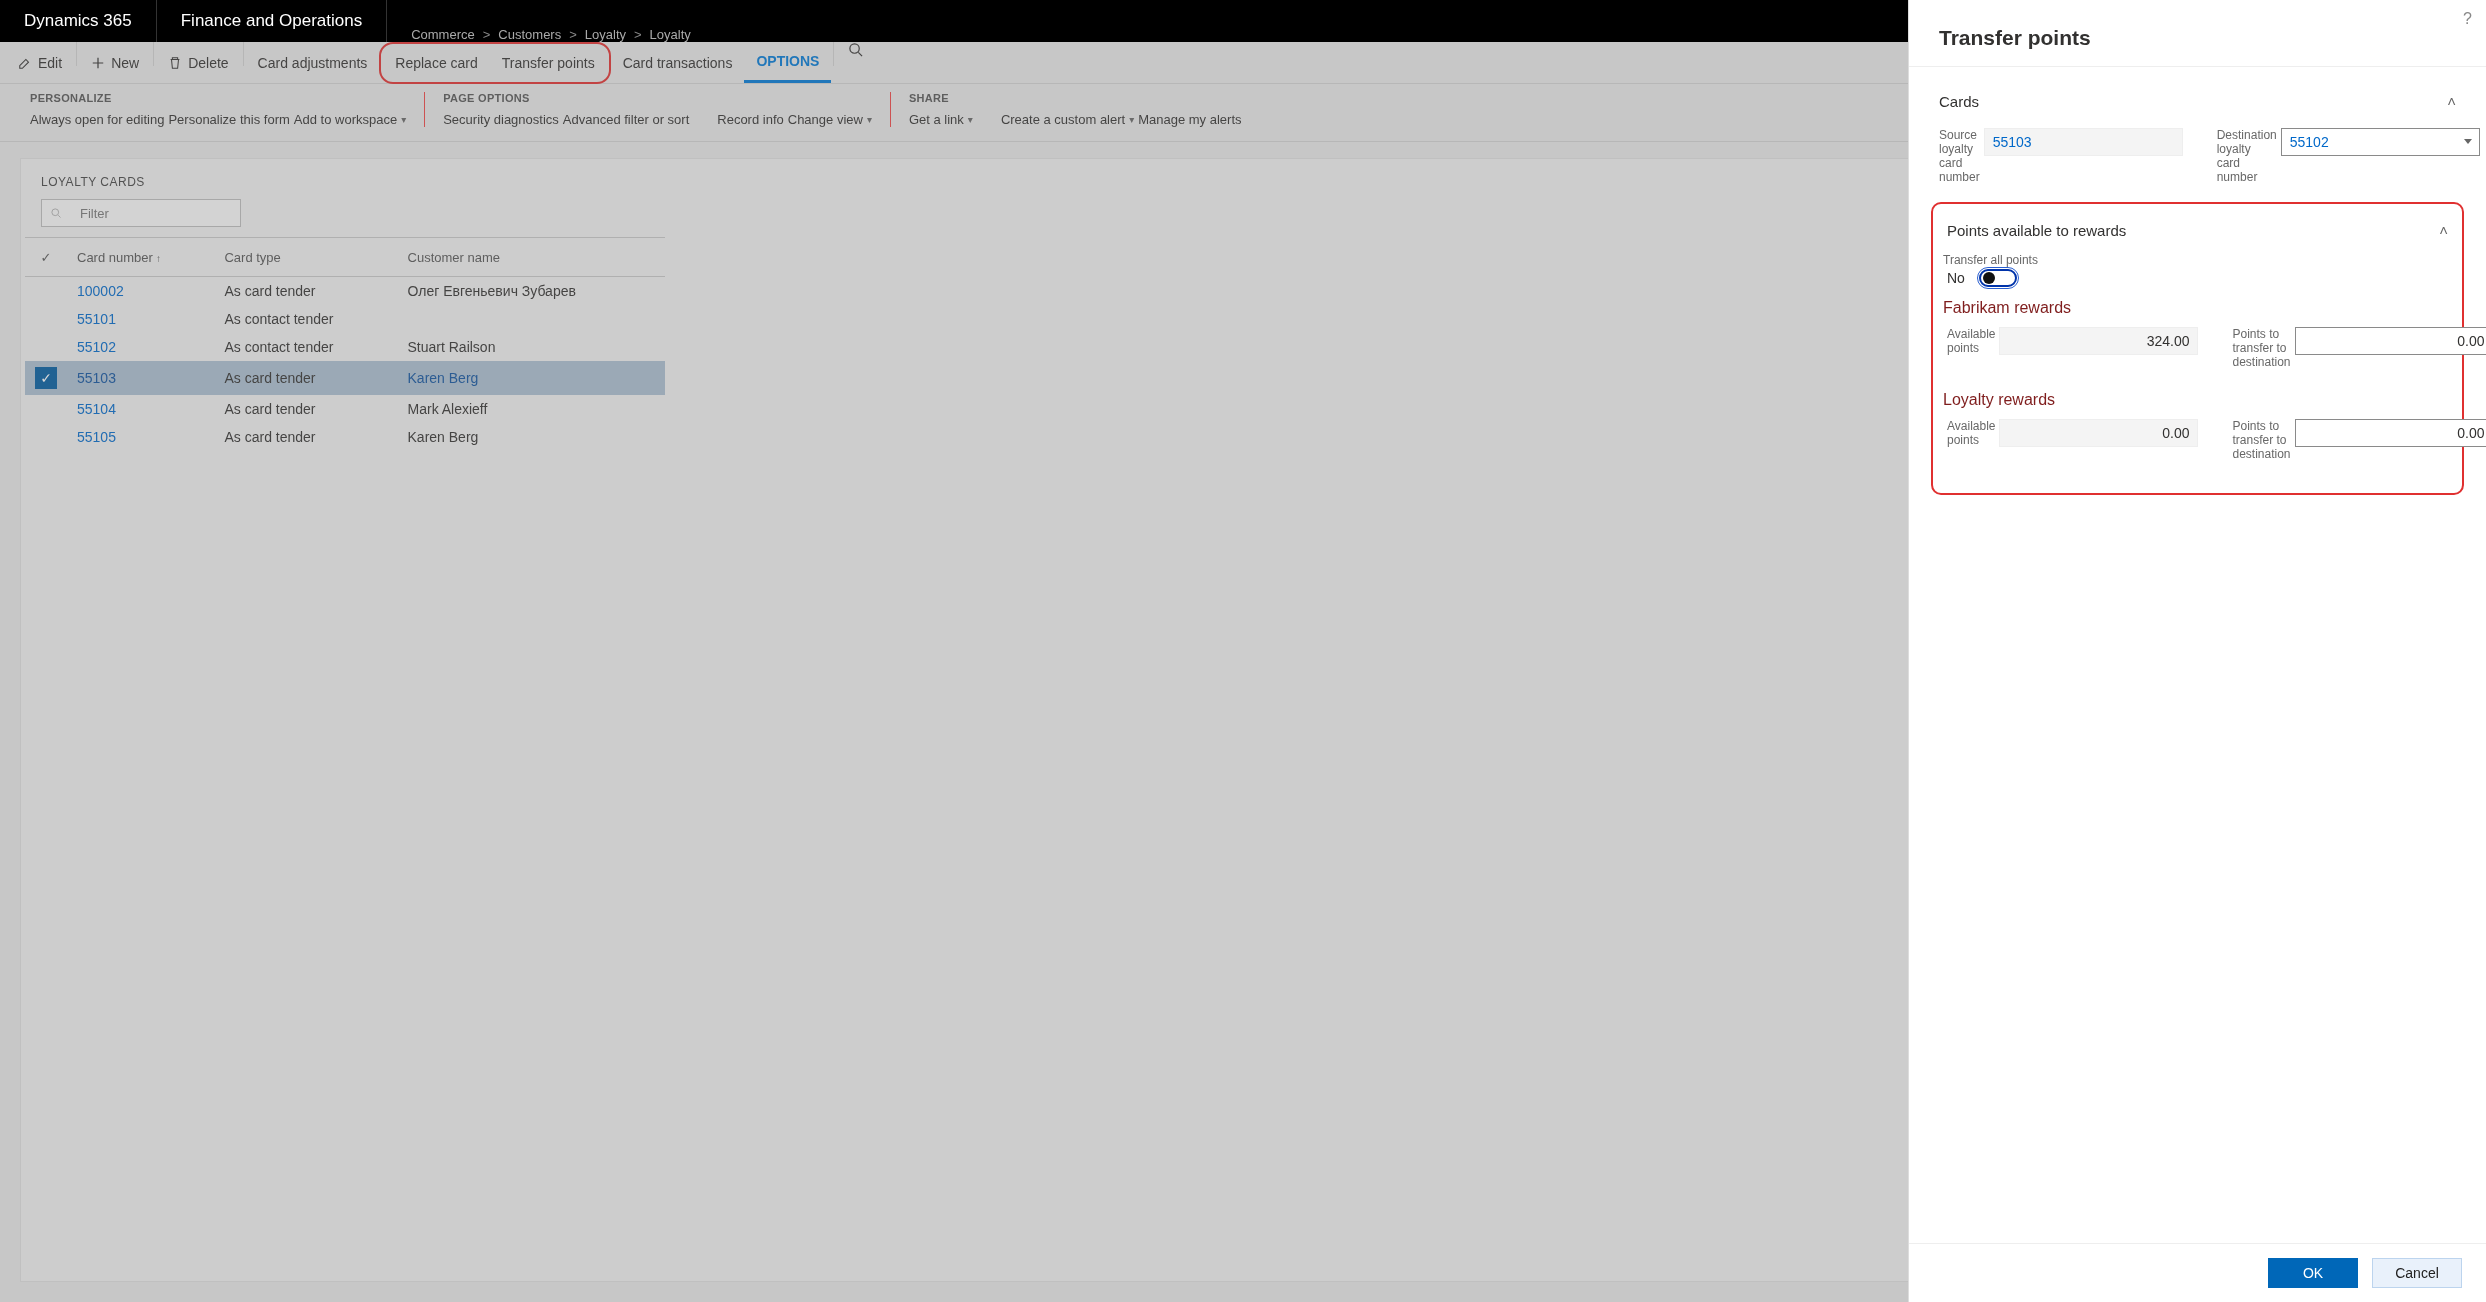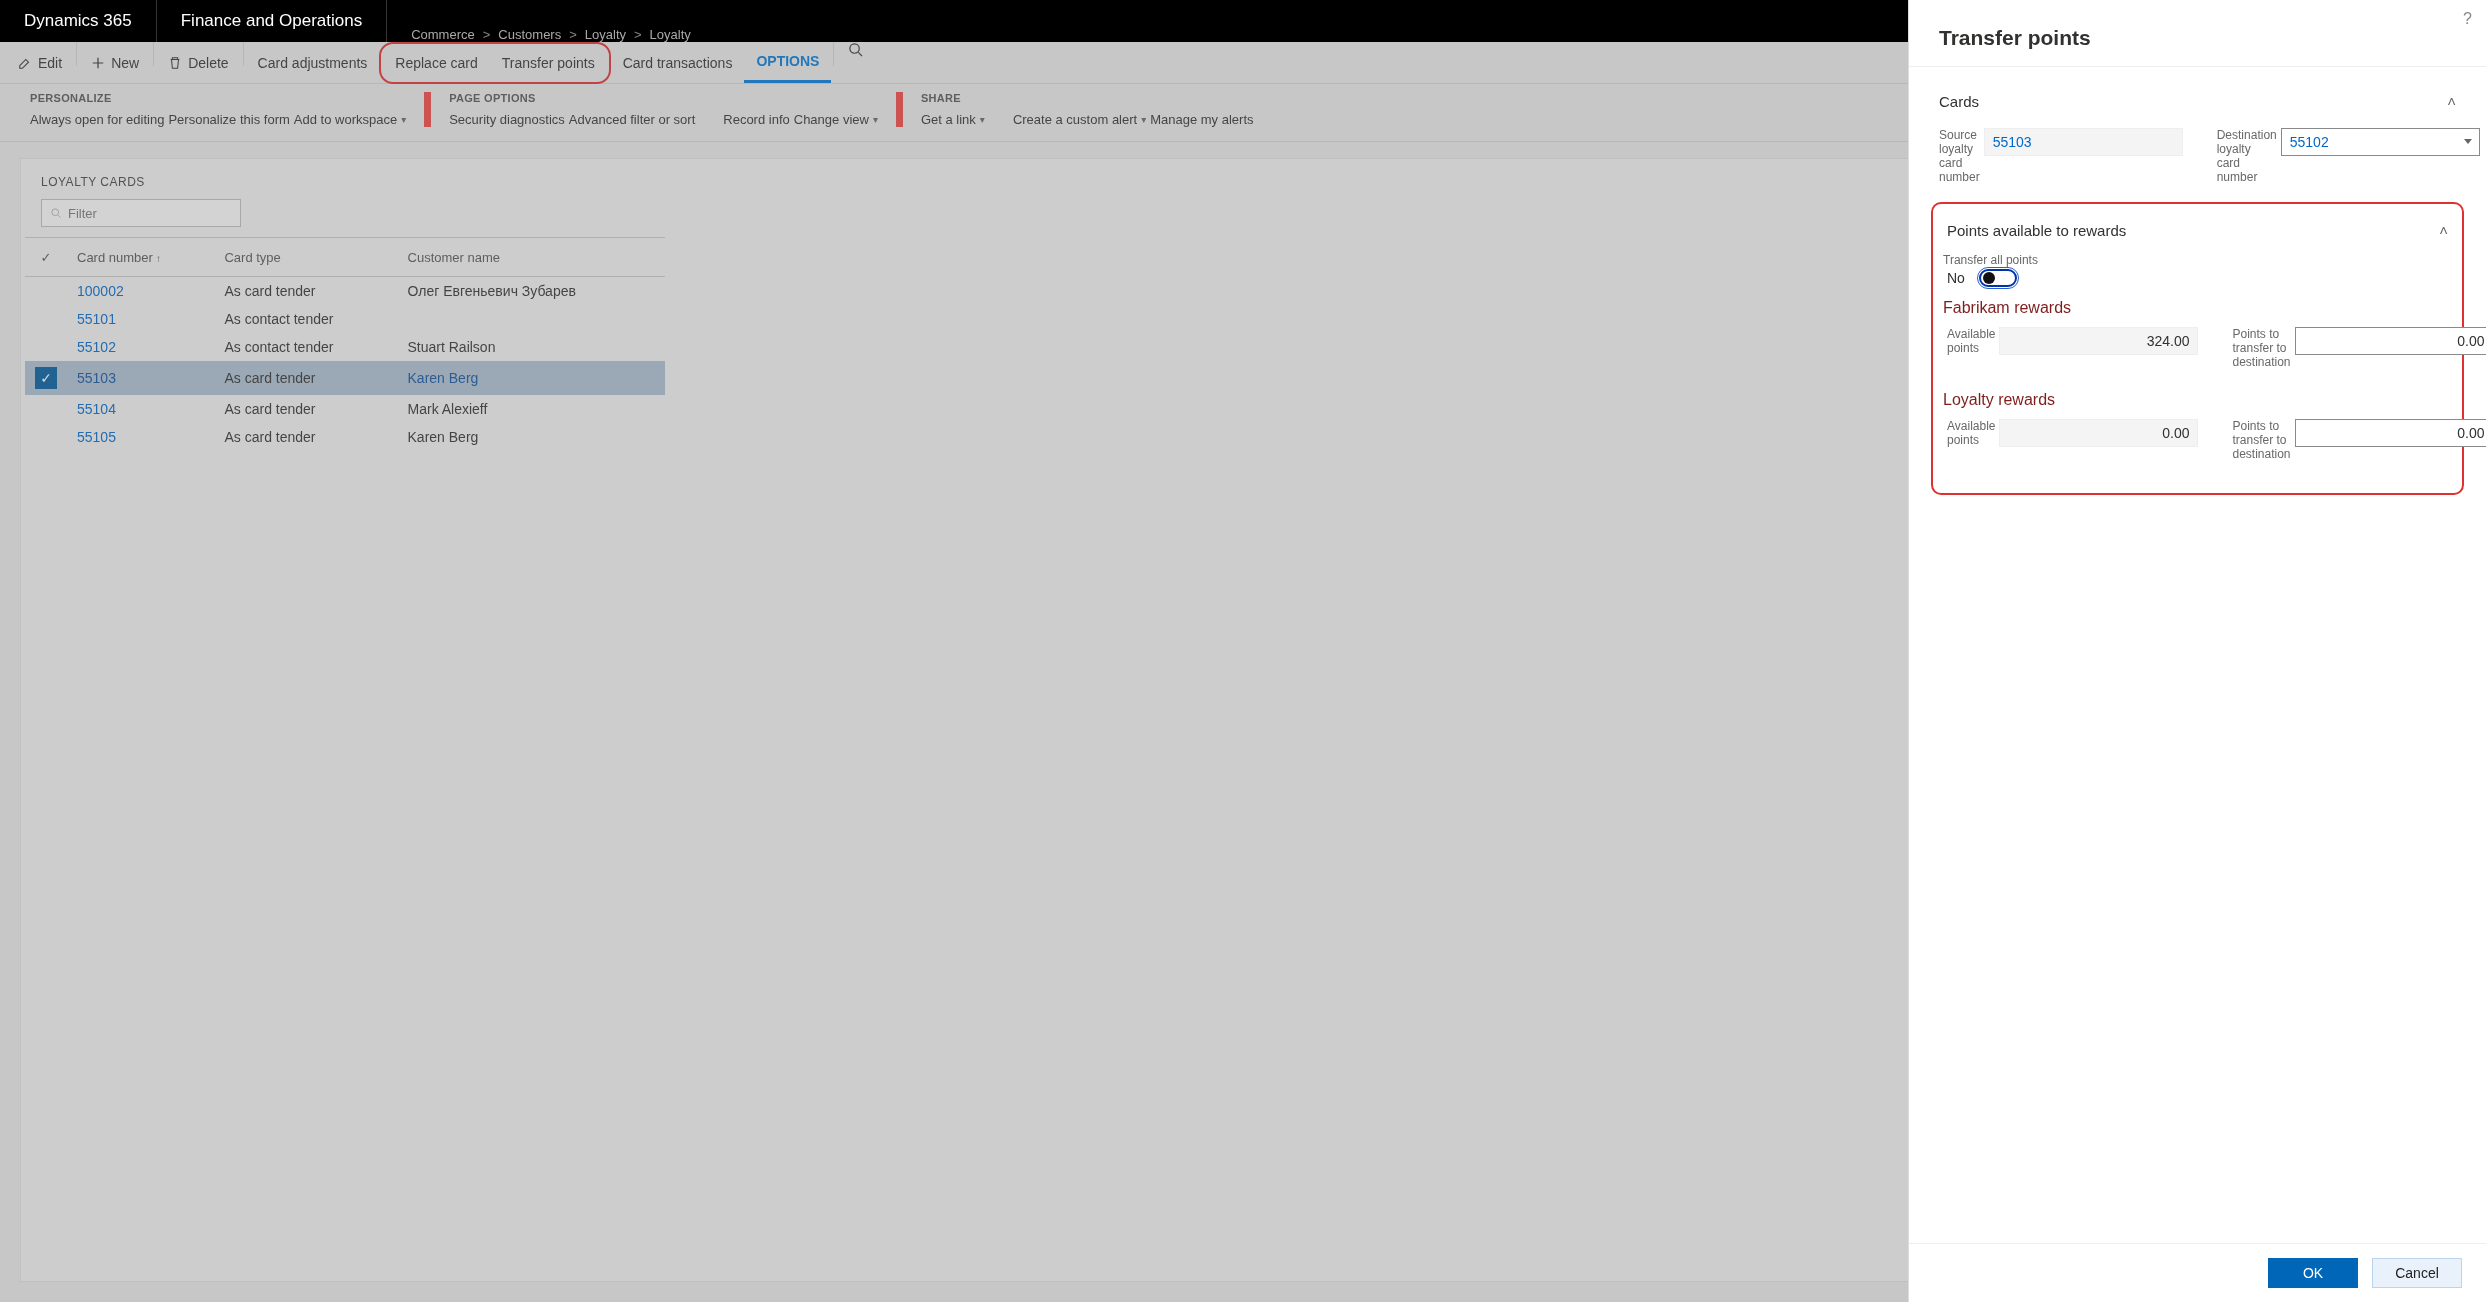--- a/index.html
+++ b/index.html
@@ -20,35 +20,35 @@
   .act-btn{display:flex;align-items:center;gap:6px;padding:0 12px;height:100%;cursor:pointer;color:#323130;font-size:14px}
   .act-btn svg{width:14px;height:14px}
   .act-btn.hot{color:#0078d4;font-weight:600}
   .act-btn.hot::after{content:"";position:absolute}
   .tab-underline{border-bottom:3px solid #0078d4;margin-bottom:-1px}
   .highlight-oval{border:2px solid #e03030;border-radius:14px;padding:0 2px;display:flex;height:42px;align-items:center}
   .search-btn{padding:0 12px;cursor:pointer}
 
   
   .ribbon{background:#e7e7e7;display:flex;padding:8px 12px 14px 12px;gap:0;border-bottom:1px solid #d0d0d0}
-  .ribbon-group{padding:0 18px;border-right:7px solid #ef4444;min-width:140px}
+  .ribbon-group{padding:0 18px;border-right:1px solid #ef4444;min-width:140px}
   .ribbon-group:last-child{border-right:none}
   .ribbon-title{font-size:11px;font-weight:600;color:#555;letter-spacing:0.3px;margin-bottom:8px}
   .ribbon-cols{display:flex;gap:28px}
   .ribbon-col{display:flex;flex-direction:row;gap:4px}
   .ribbon-link{font-size:13px;color:#323130;cursor:pointer;white-space:nowrap;display:flex;align-items:center;gap:4px}
   .chev{font-size:10px;color:#666}
 
   
   .mainwrap{position:absolute;top:0;left:0;right:0;bottom:0;display:flex;flex-direction:column}
   .overlay{position:absolute;top:42px;left:0;right:0;bottom:0;background:rgba(120,120,120,0.28);pointer-events:none;z-index:5}
   .content{flex:1;padding:16px 20px 20px 20px;overflow:hidden;background:#e7e7e7}
   .card{background:#efefef;border:1px solid #ddd;height:100%;padding:16px 0 0 0;overflow:hidden}
   .card-title{font-size:12px;letter-spacing:0.5px;color:#444;padding:0 20px 10px 20px}
-  .filter-box{margin:0 0 10px 20px;width:200px;height:28px;border:1px solid #bbb;background:#f7f7f7;display:flex;align-items:center;padding:0 8px;gap:6px;color:#777}
+  .filter-box{margin:0 0 10px 20px;width:200px;height:28px;border:1px solid #bbb;background:#f7f7f7;display:flex;align-items:center;padding:0 8px;gap:18px;color:#777}
   .filter-box svg{width:12px;height:12px;opacity:.6}
 
   table.grid{width:640px;border-collapse:collapse;margin-left:4px}
   .grid th{text-align:left;font-weight:400;font-size:13px;color:#555;padding:8px 10px;border-bottom:1px solid #c7c7c7;border-top:1px solid #c7c7c7;background:#efefef}
   .grid td{padding:6px 10px;font-size:14px}
   .grid td.link{color:#0068c9}
   .grid tr.selected{background:#a9bdcf}
   .grid tr.selected td.link{color:#10529e}
   .chkcell{width:34px;text-align:center}
   .chkmark{display:inline-flex;width:22px;height:22px;align-items:center;justify-content:center}

